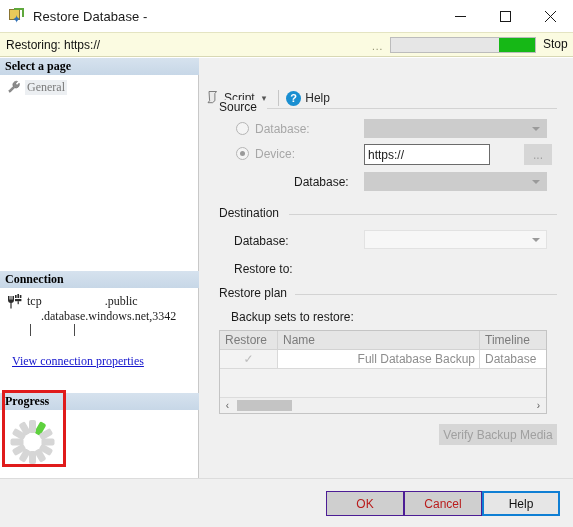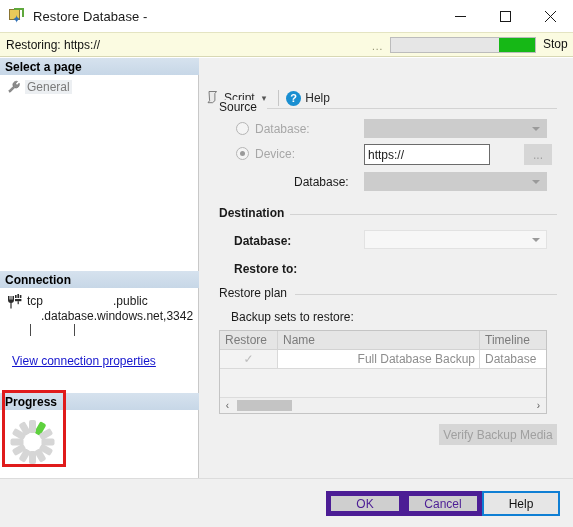--- a/index.html
+++ b/index.html
@@ -130,21 +130,21 @@
     width: 14px; height: 14px; margin-right: 4px;
     position: relative; flex: none;
   }
   .wrench svg { display:block; }
   .page-label {
     font-size: 12px;
     color: #7a7a7a;
     background: #eceff2;
     padding: 0 2px;
   }
-  .pane-block { position: absolute; left: 0; width: 199px; }
+  .pane-block { position: absolute; left: 0; width: 199px; font-family: Liberation Serif, serif; }
   .conn-body {
     padding: 6px 6px 0 6px;
     position: relative;
   }
   .conn-row { display: flex; align-items: flex-start; }
   .plug { width: 18px; height: 16px; margin-right: 3px; flex:none; }
   .conn-lines { font-size: 12px; color: #1a1a1a; line-height: 15px; }
   .conn-l1 { white-space: pre; }
   .conn-l2 { white-space: pre; margin-left: 14px; }
   .conn-ticks { position: relative; height: 14px; margin-left: 24px;}
@@ -308,22 +308,22 @@
     background: #f0f0f0;
     border-top: 1px solid #dcdcdc;
     box-sizing: border-box;
   }
   .fbtn {
     position: absolute; top: 12px;
     width: 78px; height: 25px;
     display: flex; align-items: center; justify-content: center;
     font-size: 12px;
     background: #cfcfcf;
-    border: 5px solid #4c1d95;
-    color: #4c1d95;
+    border: 1px solid #4c1d95;
+    color: #b91c1c;
     box-sizing: border-box;
   }
   .fbtn.primary {
     background: #e6e6e6;
     border: 2px solid #0f7fd4;
     color: #111;
   }
 </style>
 </head>
 <body>
@@ -462,21 +462,21 @@
       <span class="fld-label dim" style="left:36px; top:47px;">Device:</span>
       <span class="textbox" style="left:145px; top:44px; width:126px; height:21px;">https://</span>
       <span class="btn-dim" style="left:305px; top:44px; width:28px; height:21px;">...</span>
 
       <span class="fld-label" style="left:75px; top:75px;">Database:</span>
       <span class="combo" style="left:145px; top:72px; width:183px; height:19px;">
         <span class="arrow"></span>
       </span>
     </div>
 
-    <div class="group" style="left:20px; top:148px; width:338px; height:75px;font-weight:bold;">
+    <div class="group" style="left:20px; top:148px; width:338px; height:75px;">
       <div class="group-title">Destination</div>
       <div class="group-rule" style="left:70px; width:268px;"></div>
 
       <span class="fld-label" style="left:15px; top:28px;">Database:</span>
       <span class="combo light" style="left:145px; top:24px; width:183px; height:19px;">
         <span class="arrow"></span>
       </span>
 
       <span class="fld-label" style="left:15px; top:56px;">Restore to:</span>
     </div>

